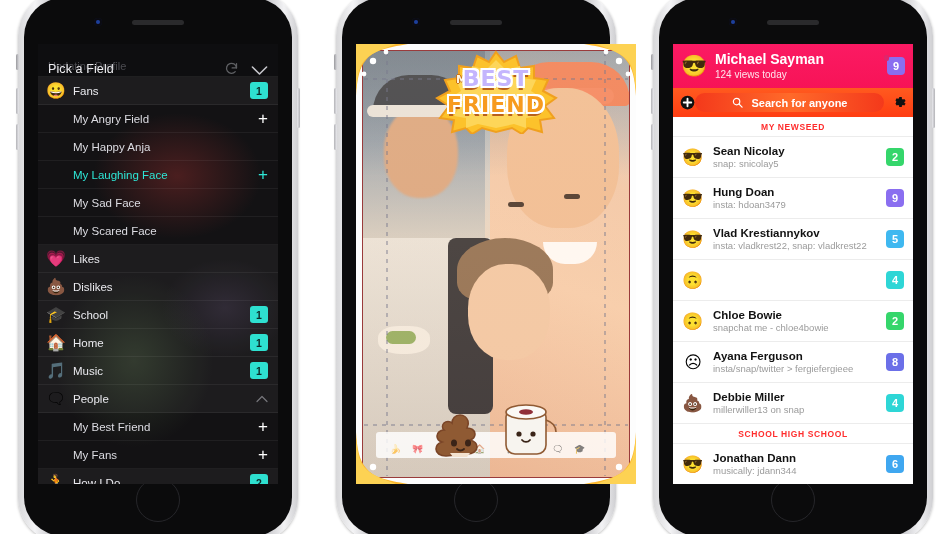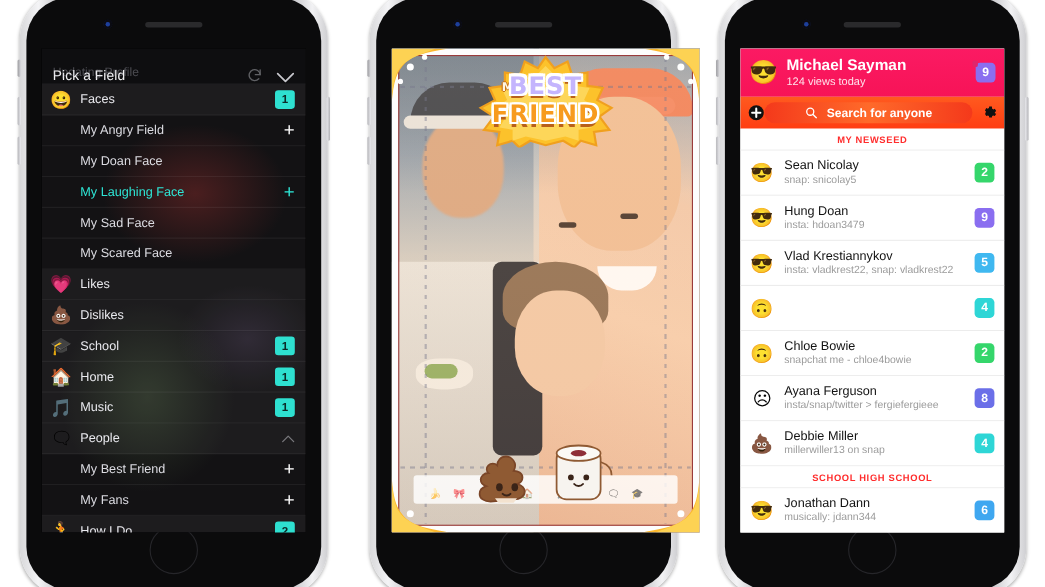--- a/index.html
+++ b/index.html
@@ -169,21 +169,21 @@
     display:flex; align-items:center; justify-content:center; gap:9px; }
   .sbox .txt{ color:#fff; font-size:11px; font-weight:700; }
 
   .sect{ text-align:center; color:#ff2d2d; font-size:8.5px; font-weight:700;
     letter-spacing:.6px; padding:5px 0 4px; background:#fff;
     border-bottom:1px solid #ececec; }
   .frow{ display:flex; align-items:center; height:41px; padding:0 9px;
     border-bottom:1px solid #ececec; background:#fff; }
   .frow .av{ width:22px; height:22px; border-radius:50%; flex:none; margin-right:9px;
     display:flex; align-items:center; justify-content:center; font-size:17px; }
-  .frow .nm{ color:#121212; font-size:11.5px; font-weight:400; line-height:1.25; }
+  .frow .nm{ color:#121212; font-size:11.5px; font-weight:700; line-height:1.25; }
   .frow .hd{ color:#9b9b9b; font-size:9.5px; line-height:1.3; }
   .frow .g{ flex:1; }
   .fb{ min-width:18px; height:18px; border-radius:4px; color:#fff; font-size:11px;
     font-weight:700; display:flex; align-items:center; justify-content:center; padding:0 3px; }
 </style>
 </head>
 <body>
 
 <div class="stage">
 
@@ -210,33 +210,33 @@
           <path d="M20 4v7h-7" fill="none" stroke="#cfd2d8" stroke-width="2" stroke-linecap="round" stroke-linejoin="round"></path>
         </svg>
         <svg class="ic-chev" viewBox="0 0 24 14">
           <path d="M2 2l10 10L22 2" fill="none" stroke="#e8e8ee" stroke-width="2.2" stroke-linecap="round" stroke-linejoin="round"></path>
         </svg>
       </div>
 
       <div class="p1-list" id="p1-list">
           <div class="row1 shade">
             <span class="emo">😀</span>
-            <span class="lbl">Faces</span>
+            <span class="lbl">Fans</span>
             <span class="gap"></span>
             <span class="badge1">1</span>
           </div>
           <div class="row1 sub">
             <span class="emo"></span>
             <span class="lbl">My Angry Field</span>
             <span class="gap"></span>
             <span class="plus">+</span>
           </div>
           <div class="row1 sub">
             <span class="emo"></span>
-            <span class="lbl">My Doan Face</span>
+            <span class="lbl">My Happy Anja</span>
             <span class="gap"></span>
           </div>
           <div class="row1 sub active">
             <span class="emo"></span>
             <span class="lbl">My Laughing Face</span>
             <span class="gap"></span>
             <span class="plus tq">+</span>
           </div>
           <div class="row1 sub">
             <span class="emo"></span>

